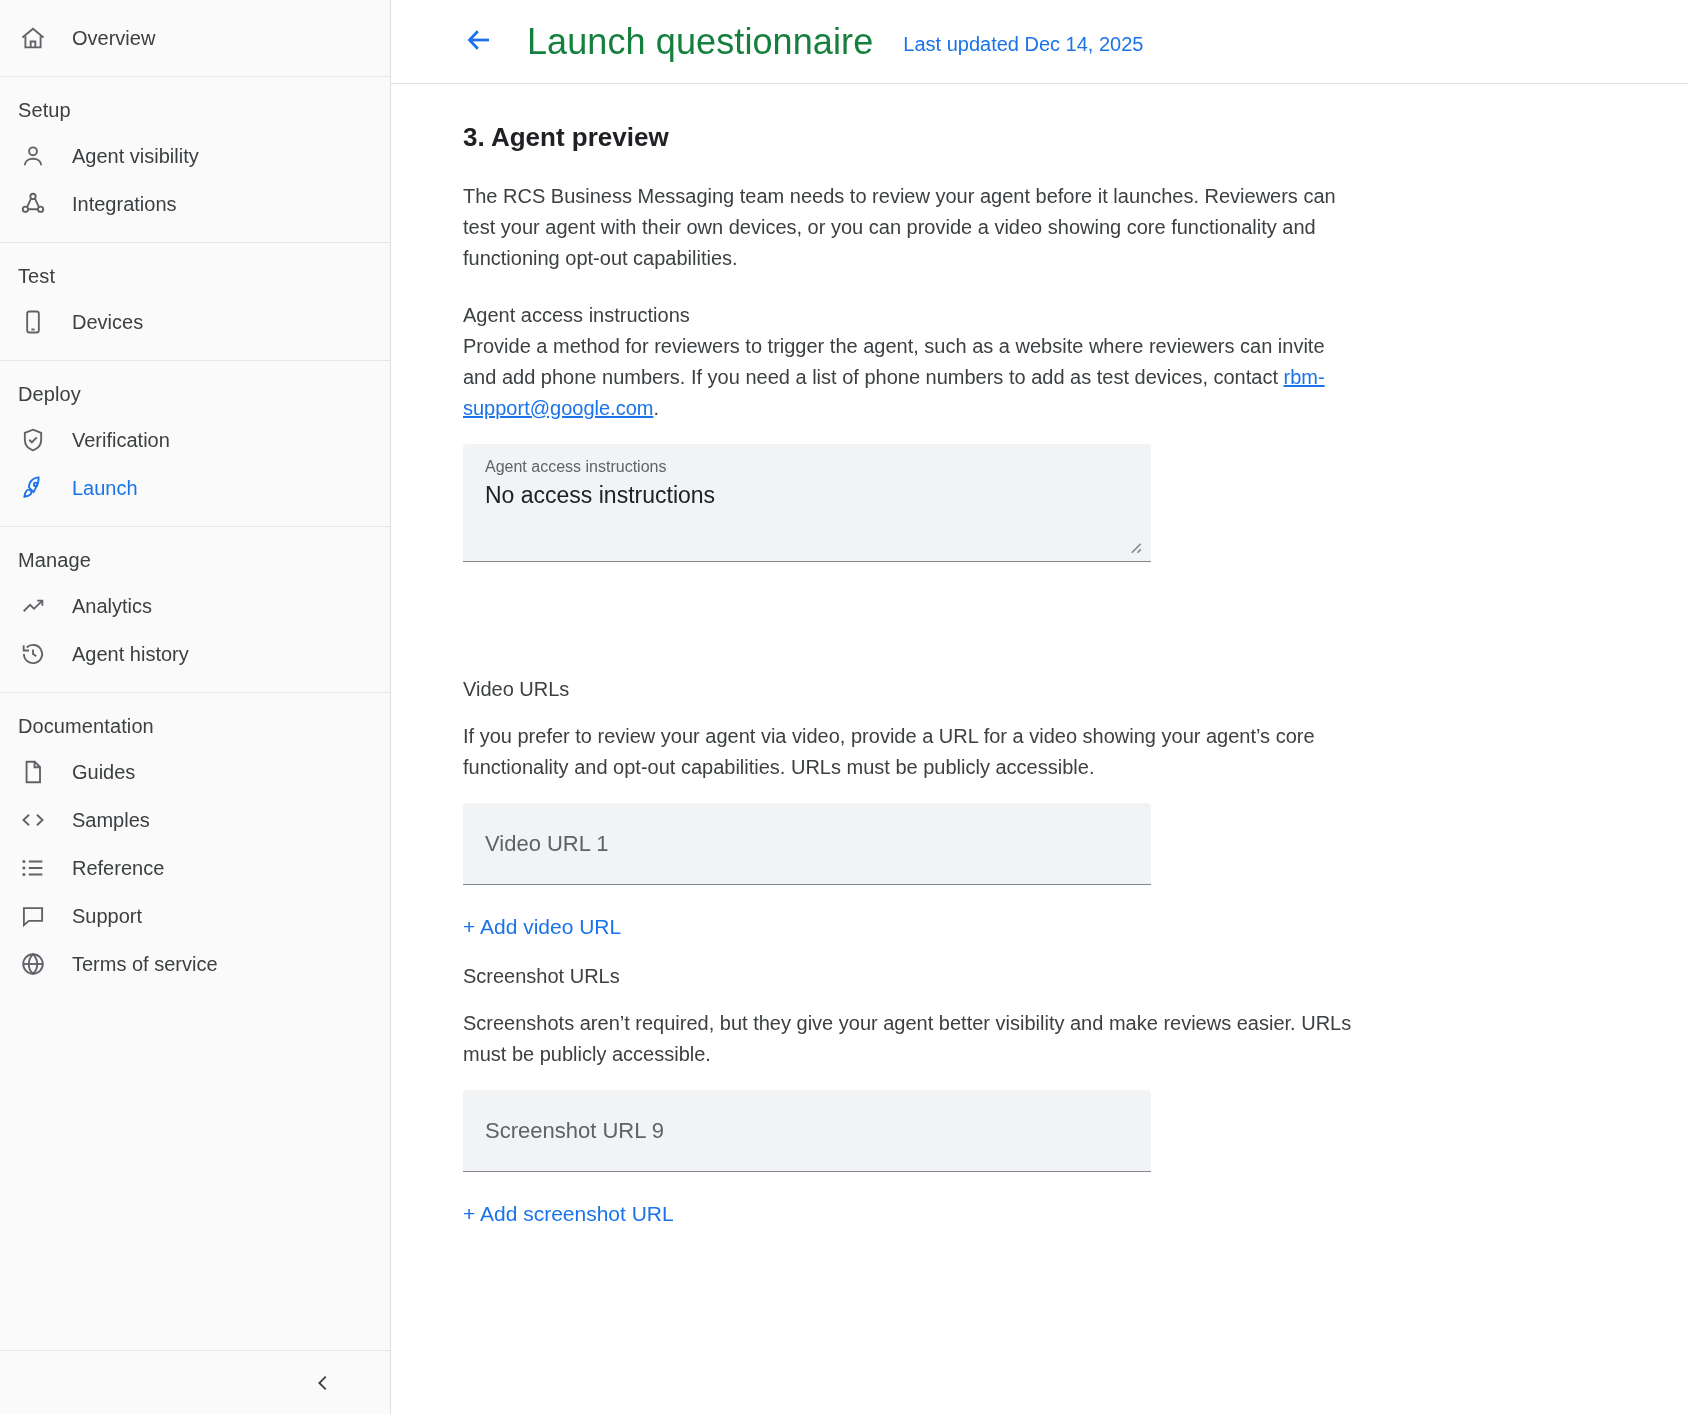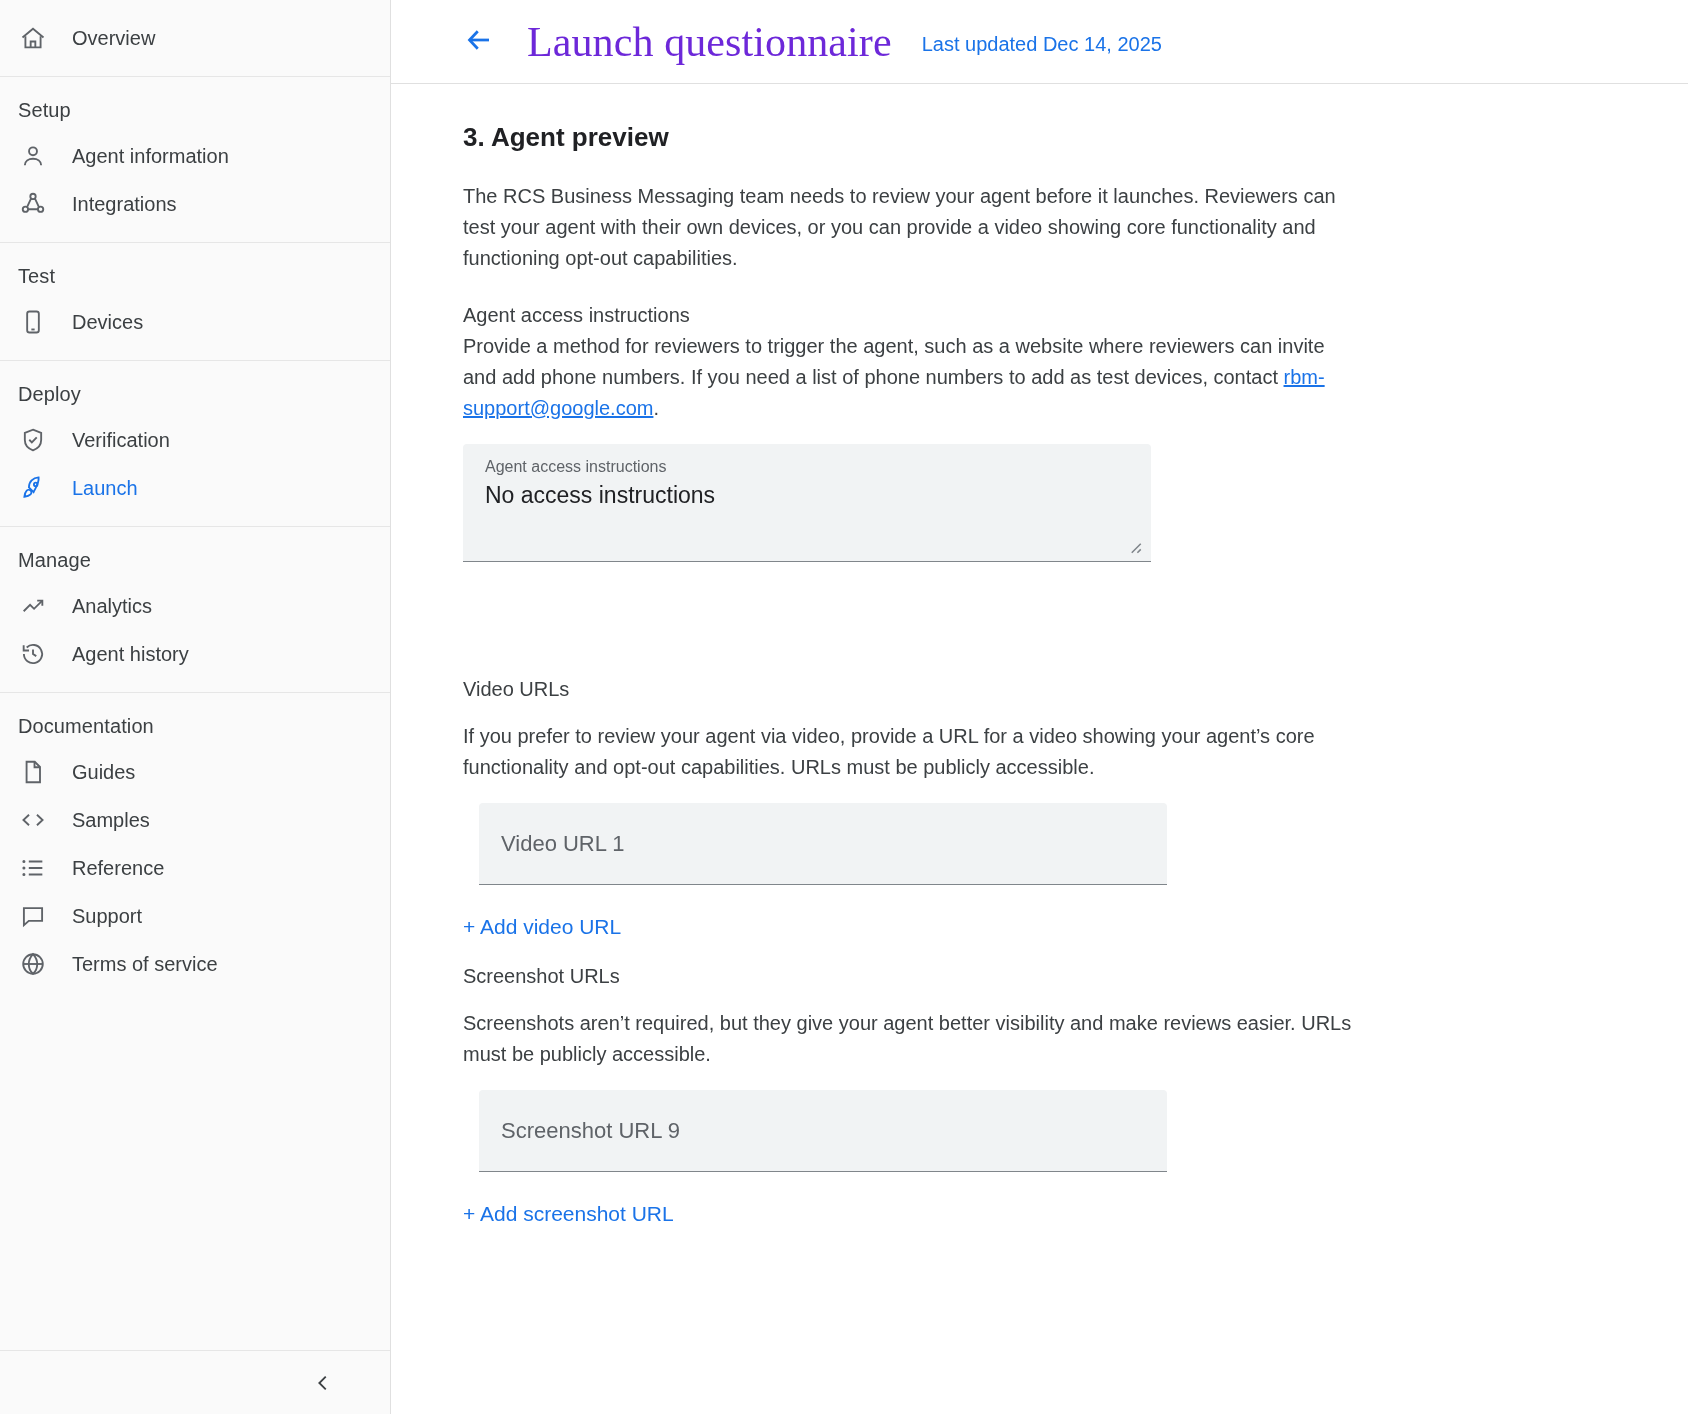--- a/index.html
+++ b/index.html
@@ -89,25 +89,24 @@
     padding-left: 68px;
     gap: 28px;
   }
   .back-btn {
     width: 40px; height: 40px;
     display: flex; align-items: center; justify-content: center;
     cursor: pointer;
   }
   .back-btn svg { width: 30px; height: 30px; stroke: #1a73e8; stroke-width: 2.2; fill: none; }
   .page-title {
-    font-size: 42px;
-    color: #6d28d9;
+    font-size: 36px;
+    color: #15803d;
     font-weight: 400;
     letter-spacing: .1px;
-    font-family: Liberation Serif, serif;
   }
   .last-updated {
     color: #1a73e8;
     font-size: 20px;
     margin-left: 2px;
     padding-top: 6px;
   }
 
   .content {
     padding: 38px 72px 0 72px;
@@ -180,21 +179,20 @@
     background: #f1f3f4;
     border-bottom: 1px solid #80868b;
     border-radius: 4px 4px 0 0;
     display: flex;
     align-items: center;
     padding-left: 22px;
     font-size: 22px;
     color: #5f6368;
     cursor: text;
     margin-bottom: 22px;
-    margin-left: 16px;
   }
   .add-link {
     display: inline-block;
     color: #1a73e8;
     font-size: 21px;
     margin: 8px 0 26px 0;
     cursor: pointer;
   }
   .sub-head {
     font-size: 20px;
@@ -224,21 +222,21 @@
 
     <div class="nav-group">
       <div class="group-title">Setup</div>
       <div class="nav-item">
         <span class="ico">
           <svg viewBox="0 0 24 24">
               <circle cx="12" cy="8" r="3.4"></circle>
               <path d="M5 20c0-3.6 3.1-5.6 7-5.6s7 2 7 5.6"></path>
             </svg>
         </span>
-        <span class="label">Agent information</span>
+        <span class="label">Agent visibility</span>
       </div>
       <div class="nav-item">
         <span class="ico">
           <svg viewBox="0 0 24 24">
               <circle cx="12" cy="5.5" r="2.3"></circle>
               <circle cx="5.5" cy="16.5" r="2.3"></circle>
               <circle cx="18.5" cy="16.5" r="2.3"></circle>
               <path d="M10.3 7.4 7 14.4M13.7 7.4 17 14.4M8 16.5h8"></path>
             </svg>
         </span>

